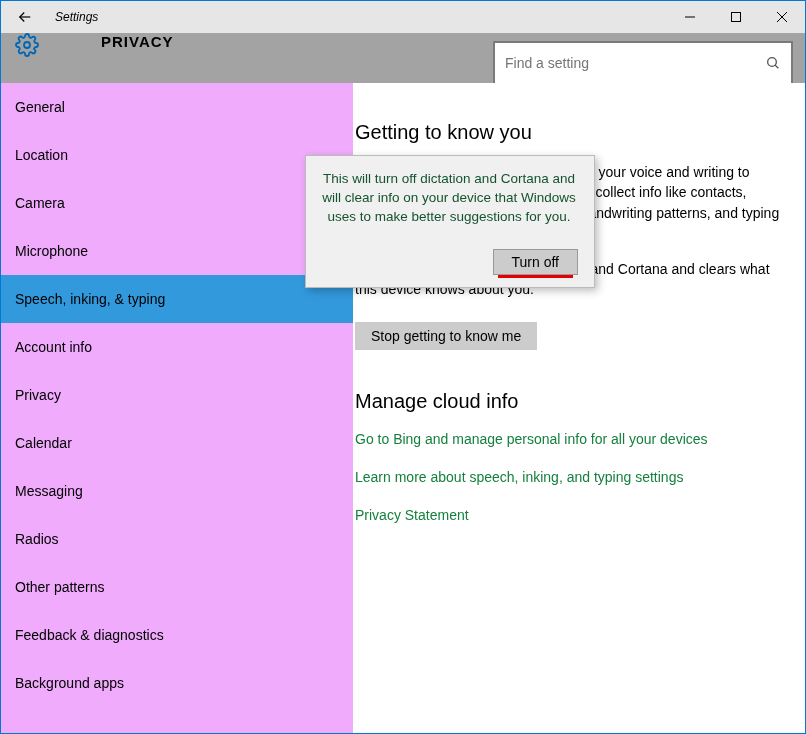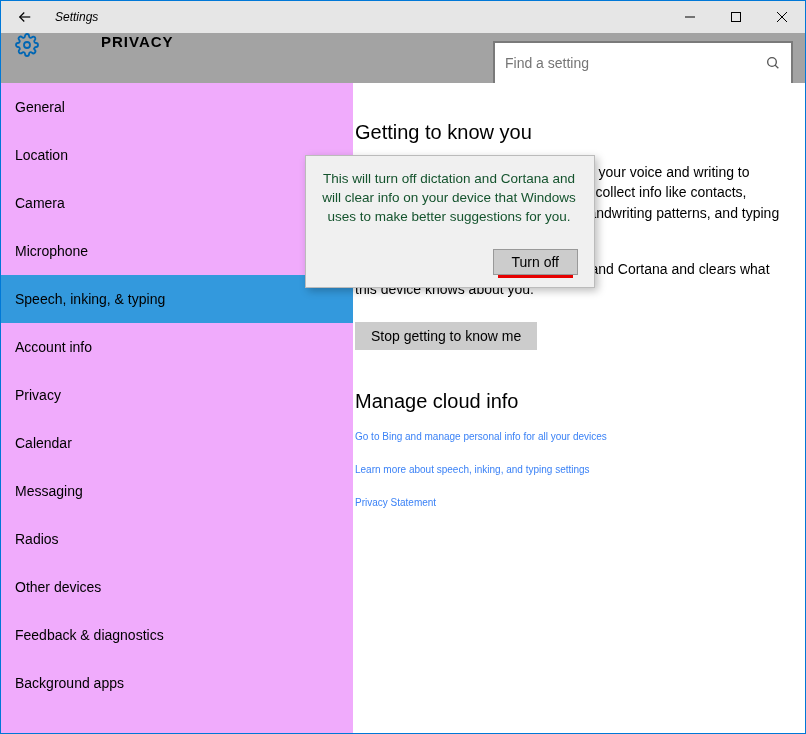--- a/index.html
+++ b/index.html
@@ -22,21 +22,21 @@
     .body { display: flex; height: calc(100% - 82px); }
     .sidebar { width: 352px; background: #f0abfc; border: none; }
     .sidebar-item { height: 48px; display: flex; align-items: center; padding-left: 14px; font-size: 14px; color: #000; cursor: default; }
     .sidebar-item.selected { background: #3399dd; color: #000; }
 
     .content { flex: 1; background: #fff; padding: 22px 0 0 0; position: relative; }
     .content-inner { padding: 0 24px 0 2px; margin-top: 16px; }
     h2 { font-weight: 400; font-size: 20px; margin-bottom: 18px; color: #000; }
     .para { font-size: 14px; line-height: 1.45; color: #000; margin-bottom: 16px; }
     .action-btn { background: #ccc; border: none; padding: 6px 16px; font-size: 14px; margin-top: 6px; margin-bottom: 40px; display: inline-block; }
-    .link { color: #3b82f6; font-size: 10px; display: block; margin-bottom: 22px; text-decoration: none; }
+    .link { color: #15803d; font-size: 14px; display: block; margin-bottom: 22px; text-decoration: none; }
 
     .popup { position: absolute; left: 304px; top: 154px; width: 290px; background: #f0f0f0; border: 1px solid #bbb; box-shadow: 3px 3px 8px rgba(0,0,0,0.25); padding: 14px 16px 12px 14px; z-index: 10; }
     .popup-text { font-size: 13.5px; color: #14532d; line-height: 1.4; margin-bottom: 22px; text-align: center; }
     .popup-buttons { display: flex; justify-content: flex-end; }
     .popup-btn { background: #ccc; border: 1px solid #999; padding: 4px 18px; font-size: 14px; position: relative; }
     .popup-btn::after { content: ""; position: absolute; left: 4px; right: 4px; bottom: -4px; height: 3px; background: #e60000; }
 
     svg { display: block; }
   </style>
 </head>
@@ -96,21 +96,21 @@
       <div class="sidebar-item">General</div>
       <div class="sidebar-item">Location</div>
       <div class="sidebar-item">Camera</div>
       <div class="sidebar-item">Microphone</div>
       <div class="sidebar-item selected">Speech, inking, &amp; typing</div>
       <div class="sidebar-item">Account info</div>
       <div class="sidebar-item">Privacy</div>
       <div class="sidebar-item">Calendar</div>
       <div class="sidebar-item">Messaging</div>
       <div class="sidebar-item">Radios</div>
-      <div class="sidebar-item">Other devices</div>
+      <div class="sidebar-item">Other patterns</div>
       <div class="sidebar-item">Feedback &amp; diagnostics</div>
       <div class="sidebar-item">Background apps</div>
     </div>
 
     <div class="content">
       <div class="content-inner">
         <h2>Getting to know you</h2>
         <p class="para">Windows and Cortana can get to know your voice and writing to make better suggestions for you. We'll collect info like contacts, recent calendar events, speech and handwriting patterns, and typing history.</p>
         <p class="para">Turning this off also turns off dictation and Cortana and clears what this device knows about you.</p>
         <button class="action-btn">Stop getting to know me</button>

